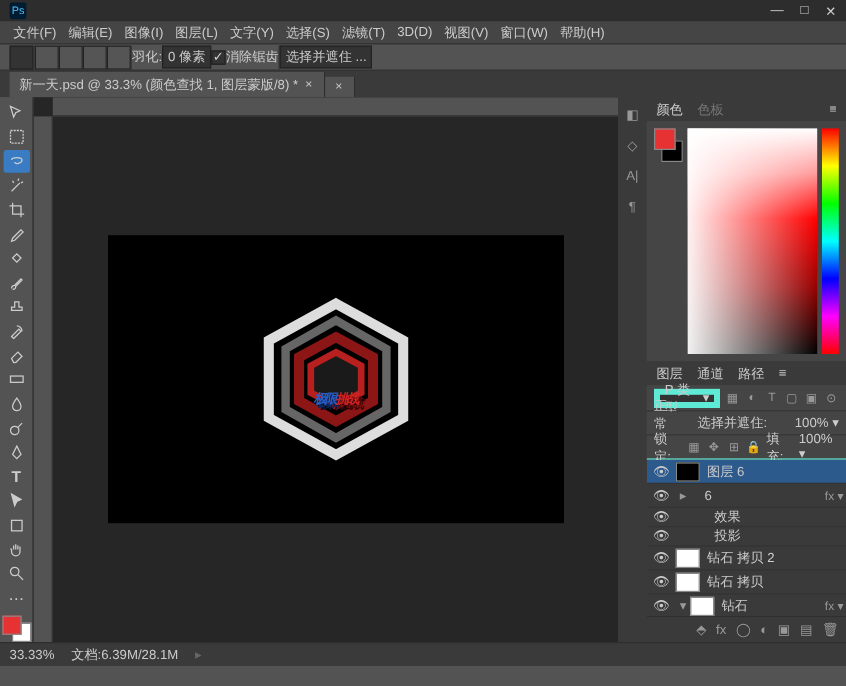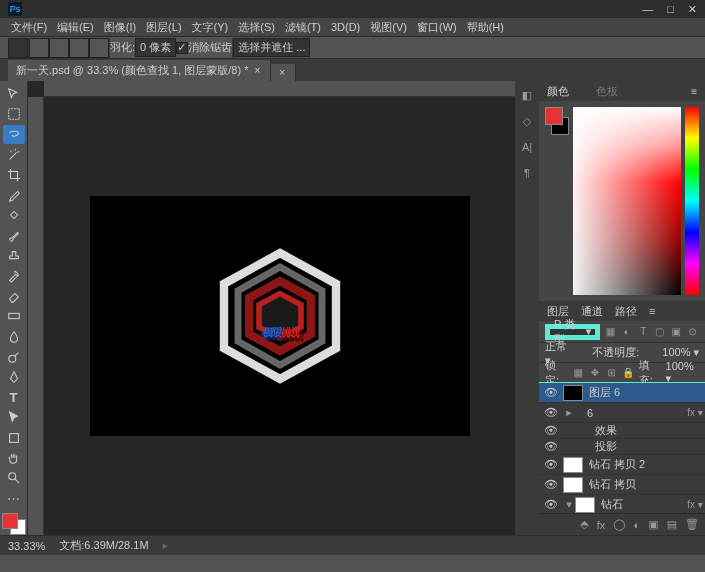--- a/index.html
+++ b/index.html
@@ -41,21 +41,21 @@
 .hex svg{width:100%;height:100%}
 .txtart{position:absolute;width:100%;text-align:center;font-size:56px;font-weight:900;font-style:italic;letter-spacing:-2px}
 .txtart .blue{color:#2b5fc7;text-shadow:2px 2px 0 #0a2a60,4px 4px 0 #051538}
 .txtart .red{color:#d02323;text-shadow:2px 2px 0 #6e0c0c,4px 4px 0 #3a0606}
 
 .right{width:190px;background:#454545;display:flex}
 .vstrip{width:24px;background:#3a3a3a;display:flex;flex-direction:column;align-items:center;padding-top:6px;gap:10px}
 .vstrip .vi{width:16px;height:16px;display:flex;align-items:center;justify-content:center;color:#999;font-size:11px}
 .panels{flex:1;display:flex;flex-direction:column}
 
-.panelhdr{height:20px;background:#3a3a3a;display:flex;align-items:center;padding:0 8px;gap:27px;font-size:11px}
+.panelhdr{height:20px;background:#3a3a3a;display:flex;align-items:center;padding:0 8px;gap:12px;font-size:11px}
 .panelhdr .phtab{color:#ccc}
 .panelhdr .phtab.dim{color:#777}
 .panelhdr .menu{margin-left:auto;font-size:10px}
 .colorpanel{height:200px;background:#454545;padding:6px;display:flex;gap:4px}
 .cp-sw{width:24px;height:28px;position:relative}
 .cp-sw .a{width:18px;height:18px;background:#e63232;border:1px solid #888;position:absolute;top:0;left:0}
 .cp-sw .b{width:18px;height:18px;background:#000;border:1px solid #888;position:absolute;bottom:0;right:0}
 .cp-grad{flex:1;height:188px;background:linear-gradient(to bottom,#fff,#ff9b9b 20%,#ff0000 40%,#990000 70%,#000);position:relative}
 .cp-grad::after{content:"";position:absolute;inset:0;background:linear-gradient(to right,rgba(255,255,255,0.95),rgba(255,255,255,0));}
 .cp-hue{width:14px;height:188px;background:linear-gradient(to bottom,#f00,#ff0,#0f0,#0ff,#00f,#f0f,#f00)}
@@ -297,21 +297,21 @@
         <span class="sel"><span>P 类型</span> ▾</span>
         <span class="ic">▦</span>
         <span class="ic">◐</span>
         <span class="ic">T</span>
         <span class="ic">▢</span>
         <span class="ic">▣</span>
         <span class="ic" style="margin-left:auto">⊙</span>
       </div>
       <div class="layctl2">
         <span class="sel" style="flex:1"><span>正常</span> ▾</span>
-        <span>不透明度:</span>
+        <span>选择并遮住:</span>
         <span class="sel"><span>100%</span> ▾</span>
       </div>
       <div class="laylock">
         <span>锁定:</span>
         <span class="ic">▦</span>
         <span class="ic">✥</span>
         <span class="ic">⊞</span>
         <span class="ic">🔒</span>
         <span style="margin-left:auto">填充:</span>
         <span class="sel"><span>100%</span> ▾</span>

